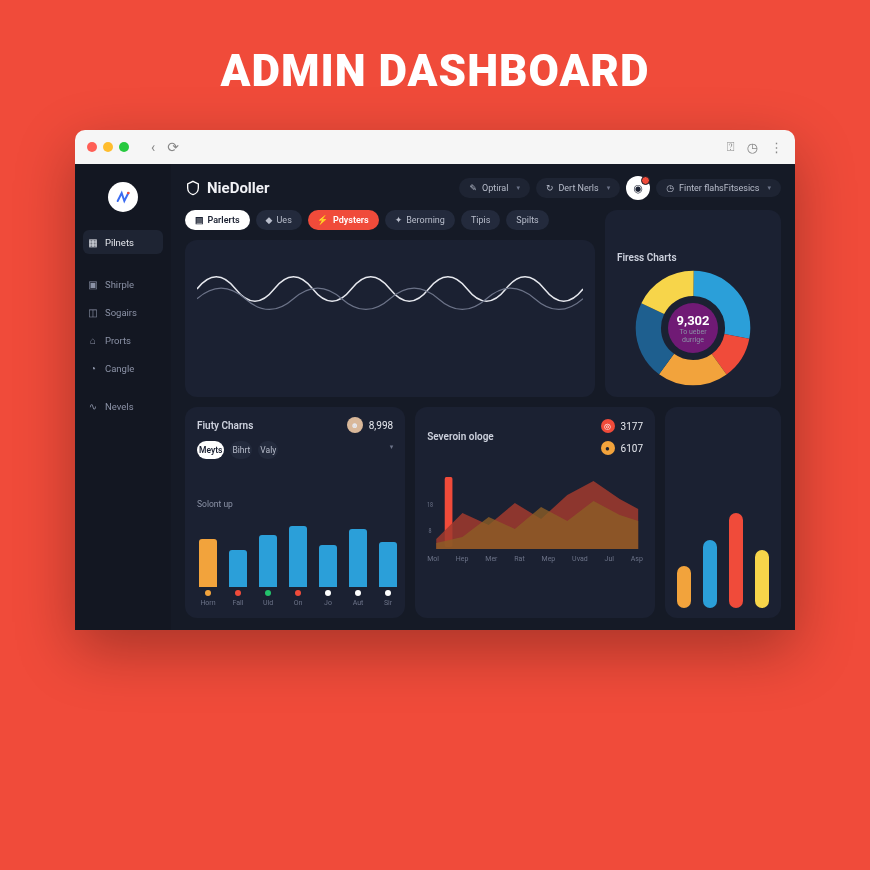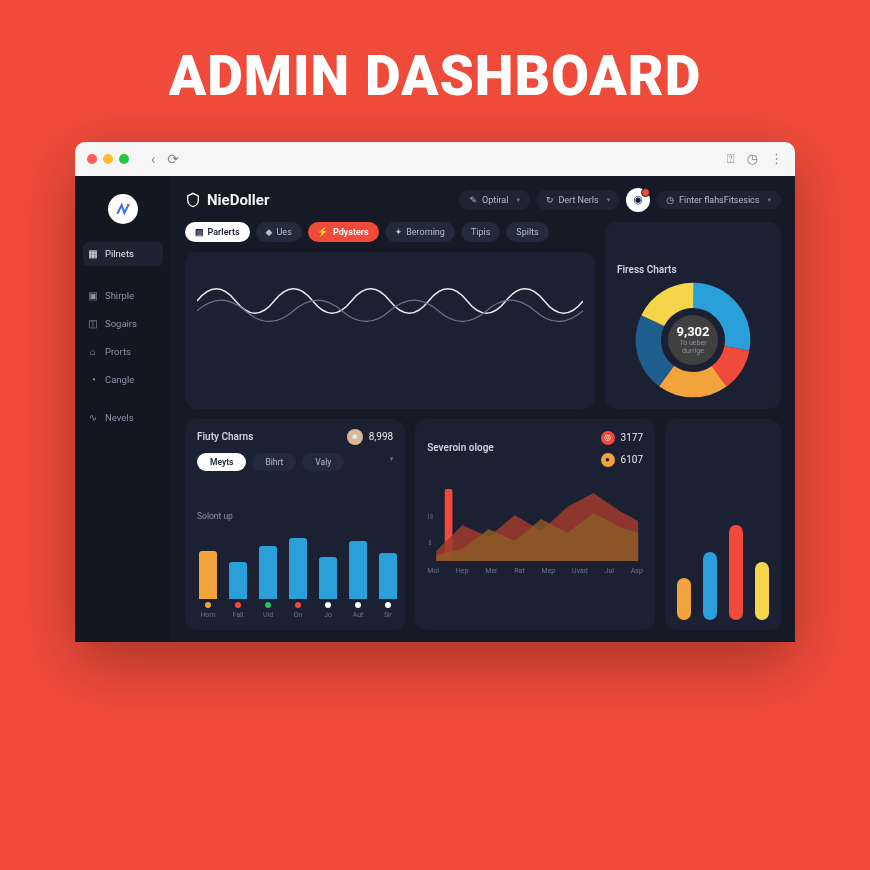--- a/index.html
+++ b/index.html
@@ -1,17 +1,17 @@
 <!DOCTYPE html>
 <html><head>
 <meta charset="utf-8">
 <style>
 * { margin:0; padding:0; box-sizing:border-box; font-family: -apple-system, BlinkMacSystemFont, "Segoe UI", Roboto, Arial, sans-serif; }
 body { width:870px; height:870px; background:#F04B3A; display:flex; flex-direction:column; align-items:center; }
-.banner-title { color:#fff; font-weight:900; font-size:55px; text-align:center; margin-top:48px; line-height:1.05; letter-spacing:1px; }
+.banner-title { color:#fff; font-weight:900; font-size:44px; text-align:center; margin-top:48px; line-height:1.05; letter-spacing:1px; }
 .browser { width:720px; margin-top:36px; border-radius:10px 10px 0 0; overflow:hidden; box-shadow:0 20px 60px rgba(0,0,0,0.3); }
 .browser-chrome { height:34px; background:#F6F6F6; display:flex; align-items:center; padding:0 12px; gap:6px; }
 .traffic-lights { display:flex; gap:6px; }
 .tl { width:10px; height:10px; border-radius:50%; }
 .tl.red{background:#FF5F56}.tl.yellow{background:#FFBD2E}.tl.green{background:#27C93F}
 .chrome-nav { display:flex; align-items:center; gap:12px; margin-left:16px; color:#888; font-size:14px; }
 .chrome-right { margin-left:auto; display:flex; align-items:center; gap:12px; color:#888; font-size:13px; }
 
 .app { background:#151A26; width:100%; height:466px; display:flex; color:#B8BDCB; }
 
@@ -42,27 +42,27 @@
 .tab.accent { background:#F04B3A; color:#fff; font-weight:600; }
 
 .wave-card { flex:1; }
 .wave-box { height:78px; position:relative; }
 .wave-box svg { width:100%; height:100%; }
 
 .right-col { width:176px; display:flex; flex-direction:column; gap:10px; }
 
 .donut-card { text-align:center; }
 .donut-wrap { position:relative; width:118px; height:118px; margin:6px auto 0; }
-.donut-center { position:absolute; inset:34px; border-radius:50%; background:#404040; display:flex; flex-direction:column; align-items:center; justify-content:center; }
+.donut-center { position:absolute; inset:34px; border-radius:50%; background:#701a75; display:flex; flex-direction:column; align-items:center; justify-content:center; }
 .donut-val { color:#fff; font-size:13px; font-weight:700; }
 .donut-sub { font-size:7px; color:#8B92A6; }
 
 .lower-left { flex:1; display:flex; flex-direction:column; gap:8px; min-width:0; }
 .chips { display:flex; gap:6px; }
-.chip { padding:4px 13px; border-radius:12px; font-size:8.5px; background:#232A3C; color:#B8BDCB; cursor:pointer; }
+.chip { padding:4px 2px; border-radius:12px; font-size:8.5px; background:#232A3C; color:#B8BDCB; cursor:pointer; }
 .chip.white { background:#fff; color:#1B2132; font-weight:600; }
 
 .barwrap { display:flex; align-items:flex-end; gap:12px; height:80px; padding:0 2px; margin-top:4px; }
 .barcol { display:flex; flex-direction:column; align-items:center; gap:3px; flex:1; }
 .bar { width:18px; background:#2B9FD9; border-radius:3px 3px 0 0; }
 .bar.orange { background:#F2A33C; }
 .dot { width:6px; height:6px; border-radius:50%; }
 .xl { font-size:7px; color:#6C7388; }
 
 .area-card { flex:1.1; }

